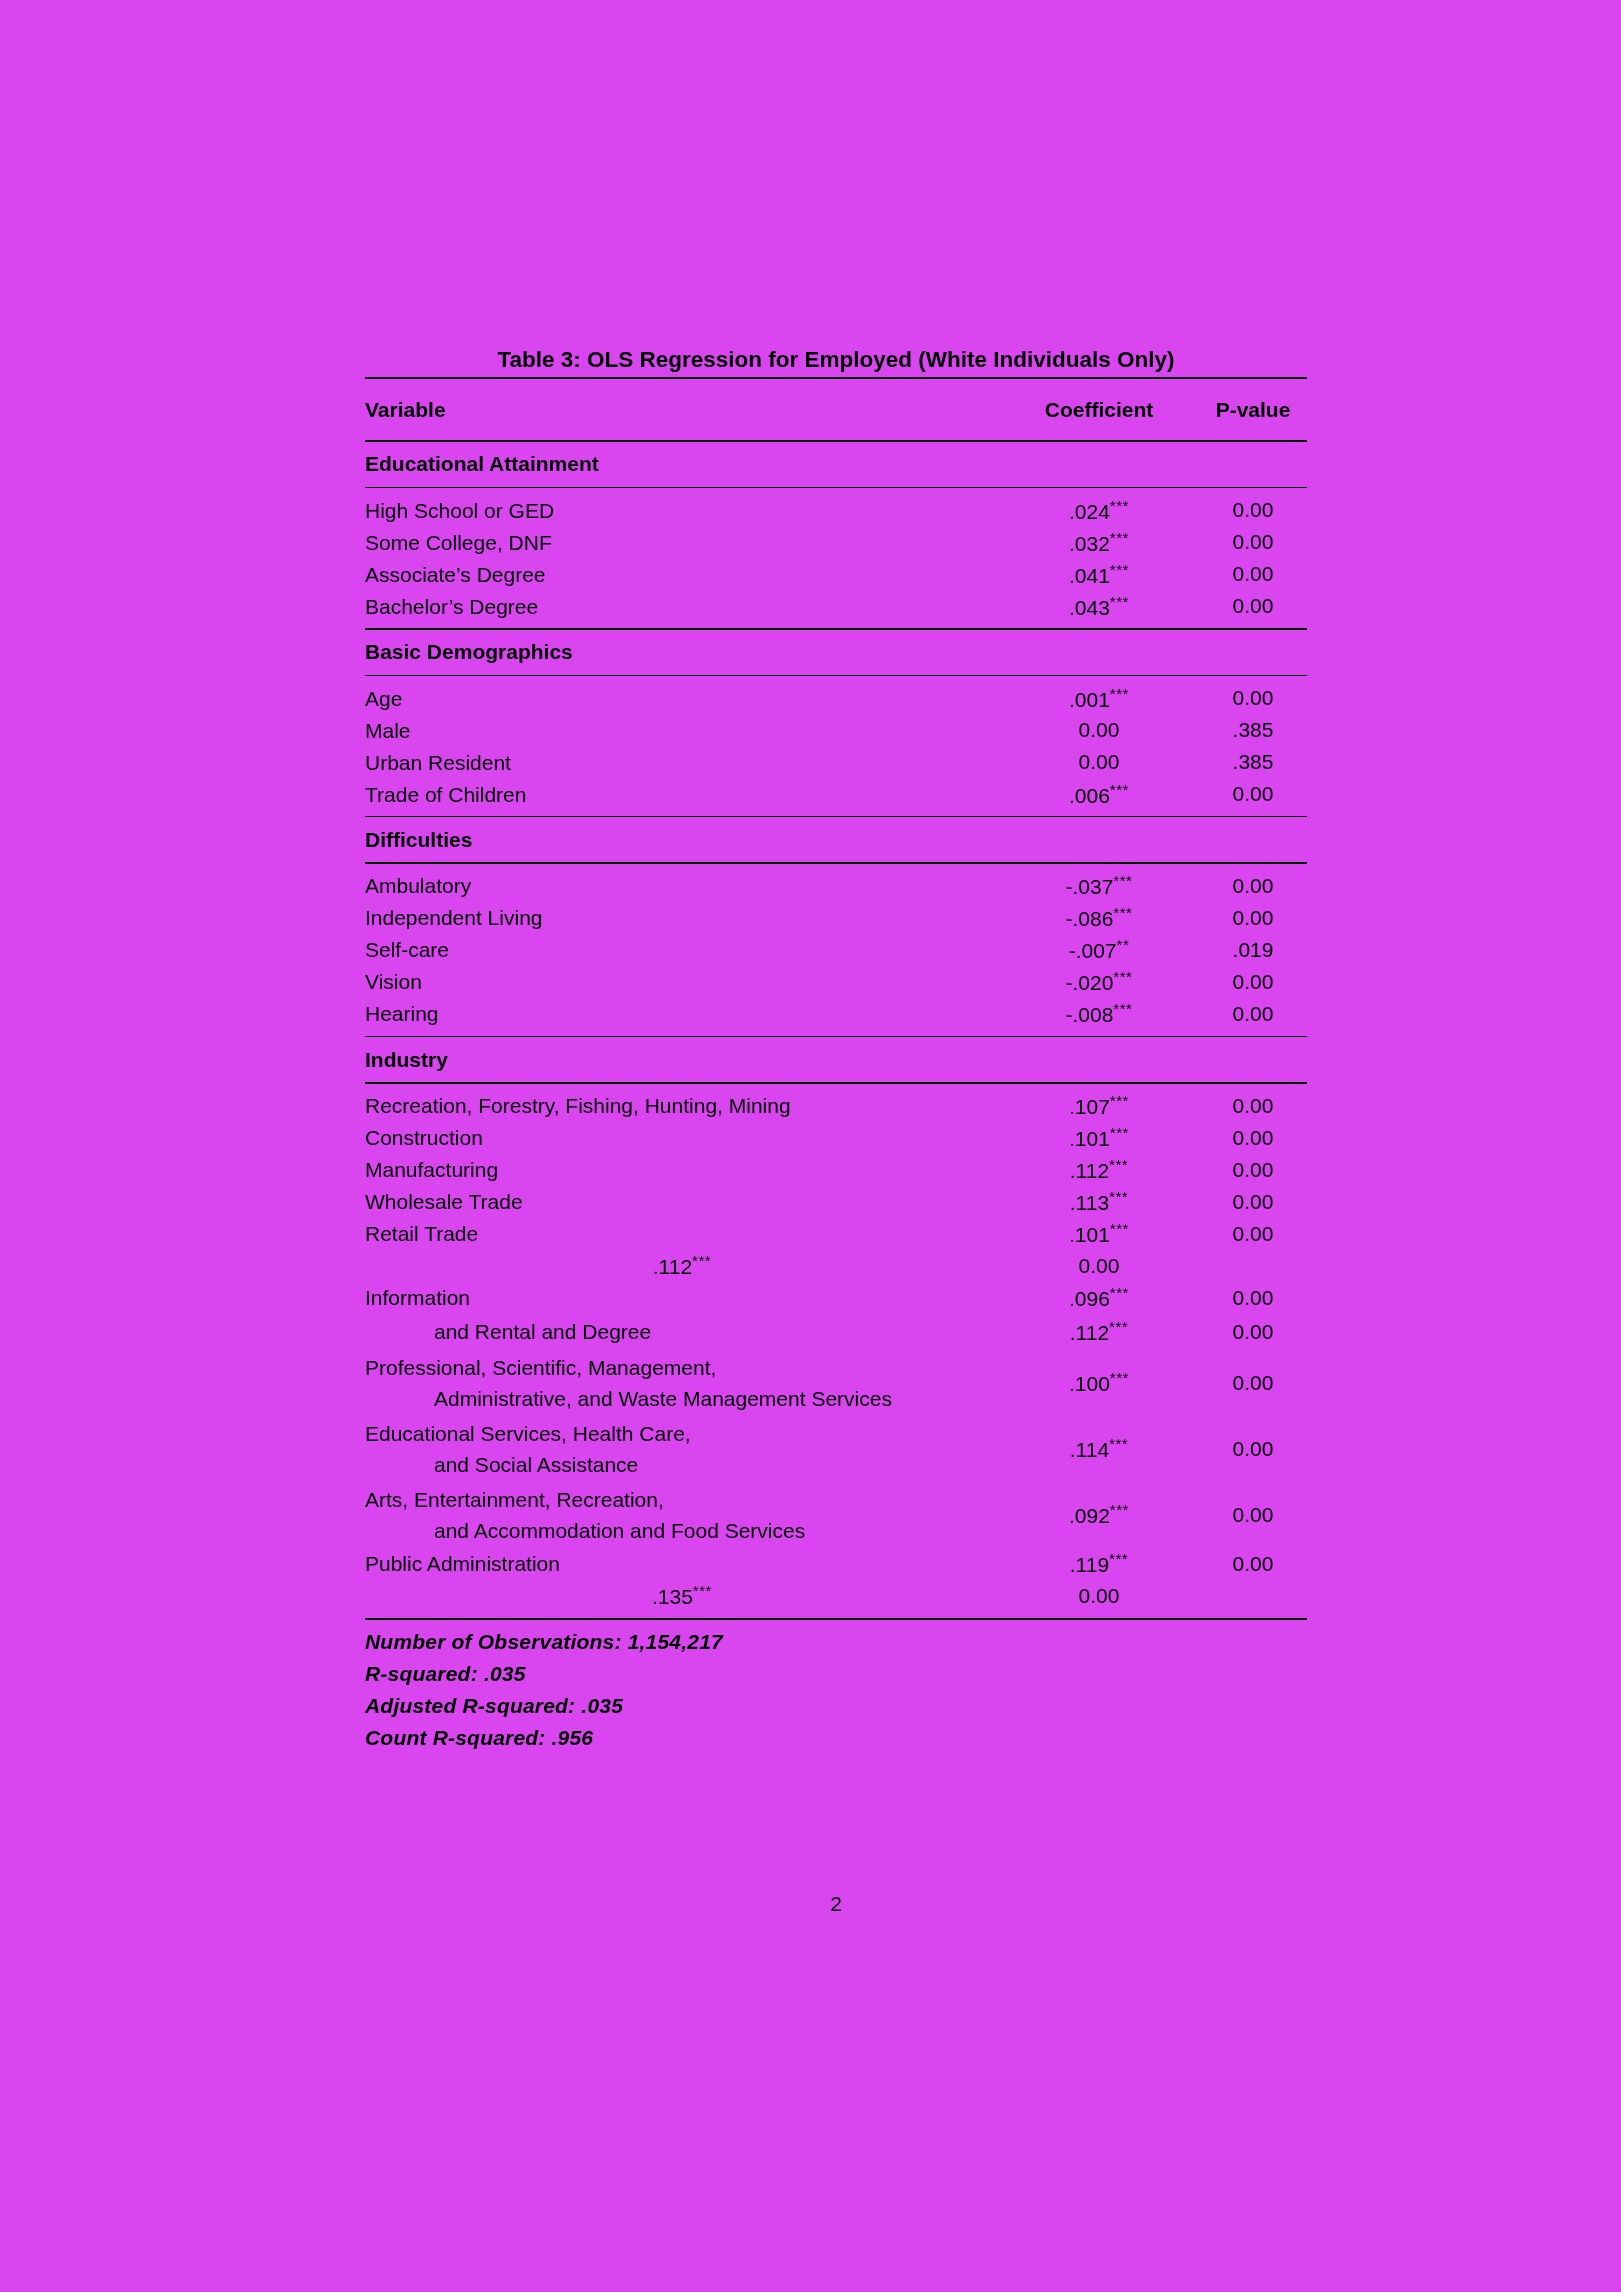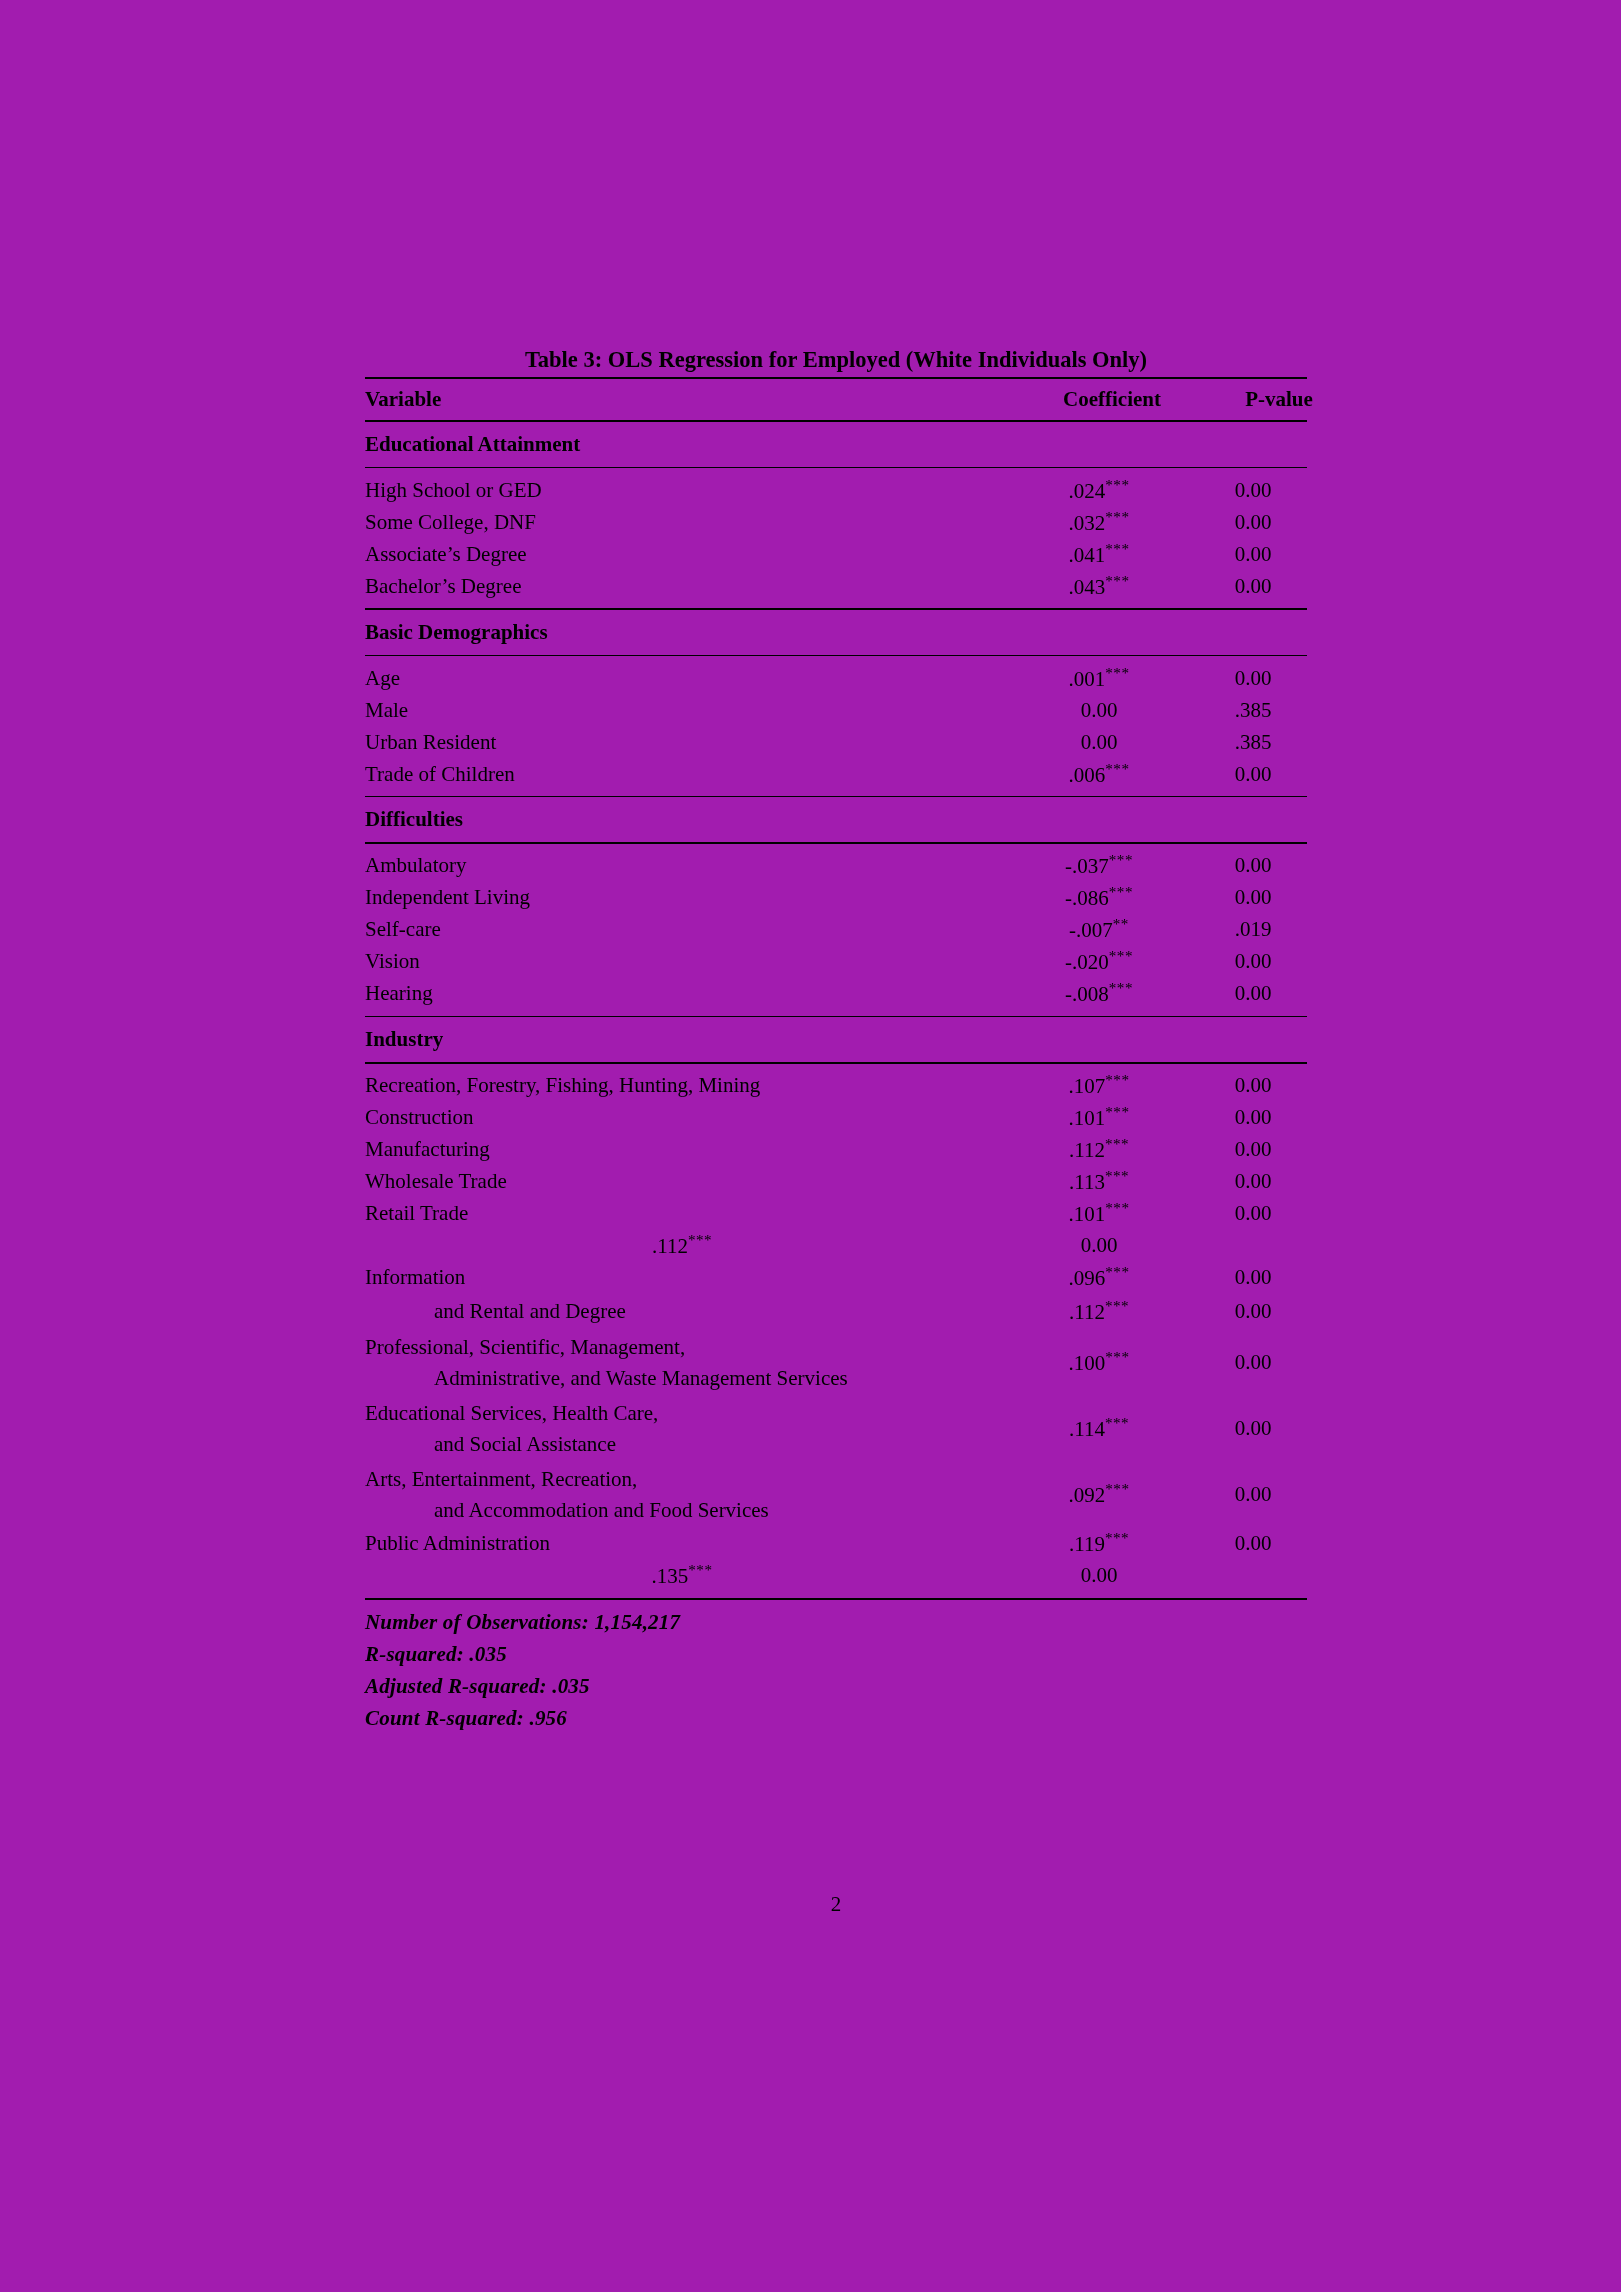--- a/index.html
+++ b/index.html
@@ -1,21 +1,21 @@
 <!DOCTYPE html>
 <html><head>
 <meta charset="utf-8">
 <style>
   html,body { margin:0; padding:0; background:#e8e8e8; }
   .page {
     position: relative;
     width: 1621px;
     height: 2293px;
-    background: #a21caf;
-    font-family: Liberation Serif, serif;
+    background: #d946ef;
+    font-family: Liberation Sans, sans-serif;
     color: #000000;
     overflow: hidden;
   }
   .tablewrap {
     position: absolute;
     left: 365px;
     top: 345px;
     width: 942px;
     font-size: 21px;
   }
@@ -27,23 +27,22 @@
     margin-bottom: 2.9px;
     white-space: nowrap;
   }
   .rule { width: 100%; background: #000; }
   .rule.thick { height: 2.5px; }
   .rule.thin  { height: 1.5px; }
   .hdr-row {
     display: grid;
     grid-template-columns: 634px 200px 108px;
     align-items: center;
-    height: 41px;
+    height: 61px;
     font-weight: bold;
-    gap: 13px;
   }
   .section-header {
     display: flex;
     align-items: center;
     height: 45px;
     font-weight: bold;
   }
   .rows-wrap { padding: 5.9px 0; }
   .drow {
     display: grid;

